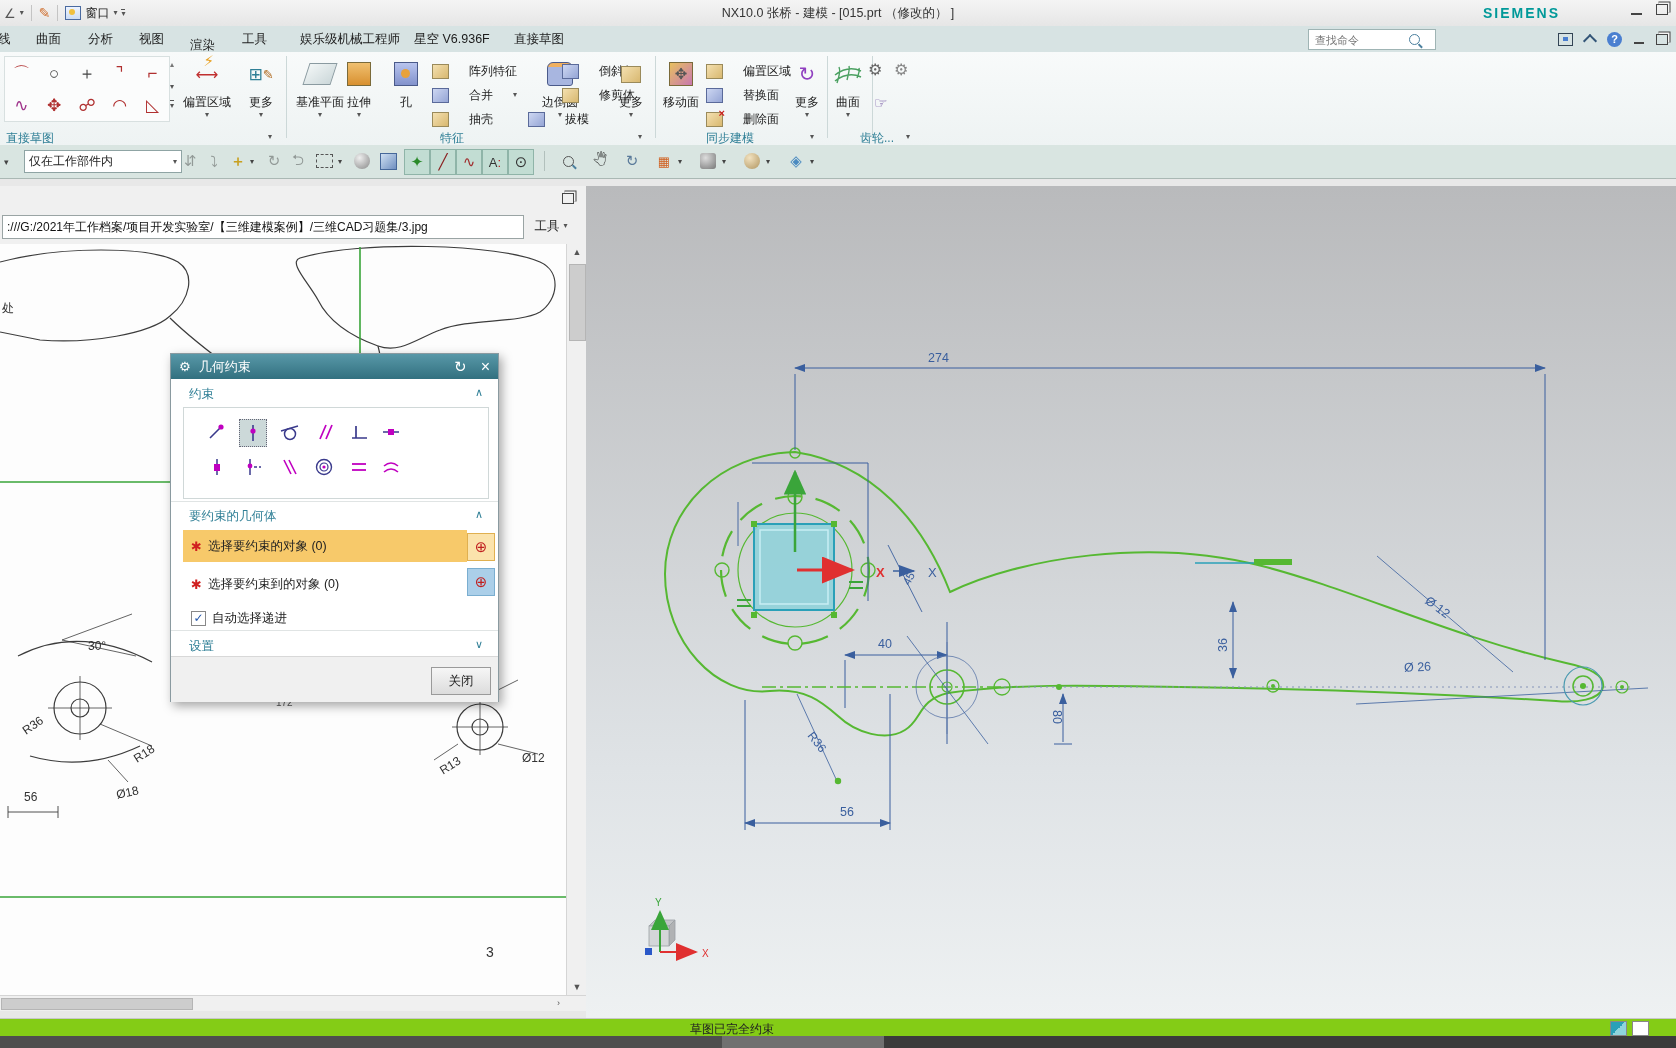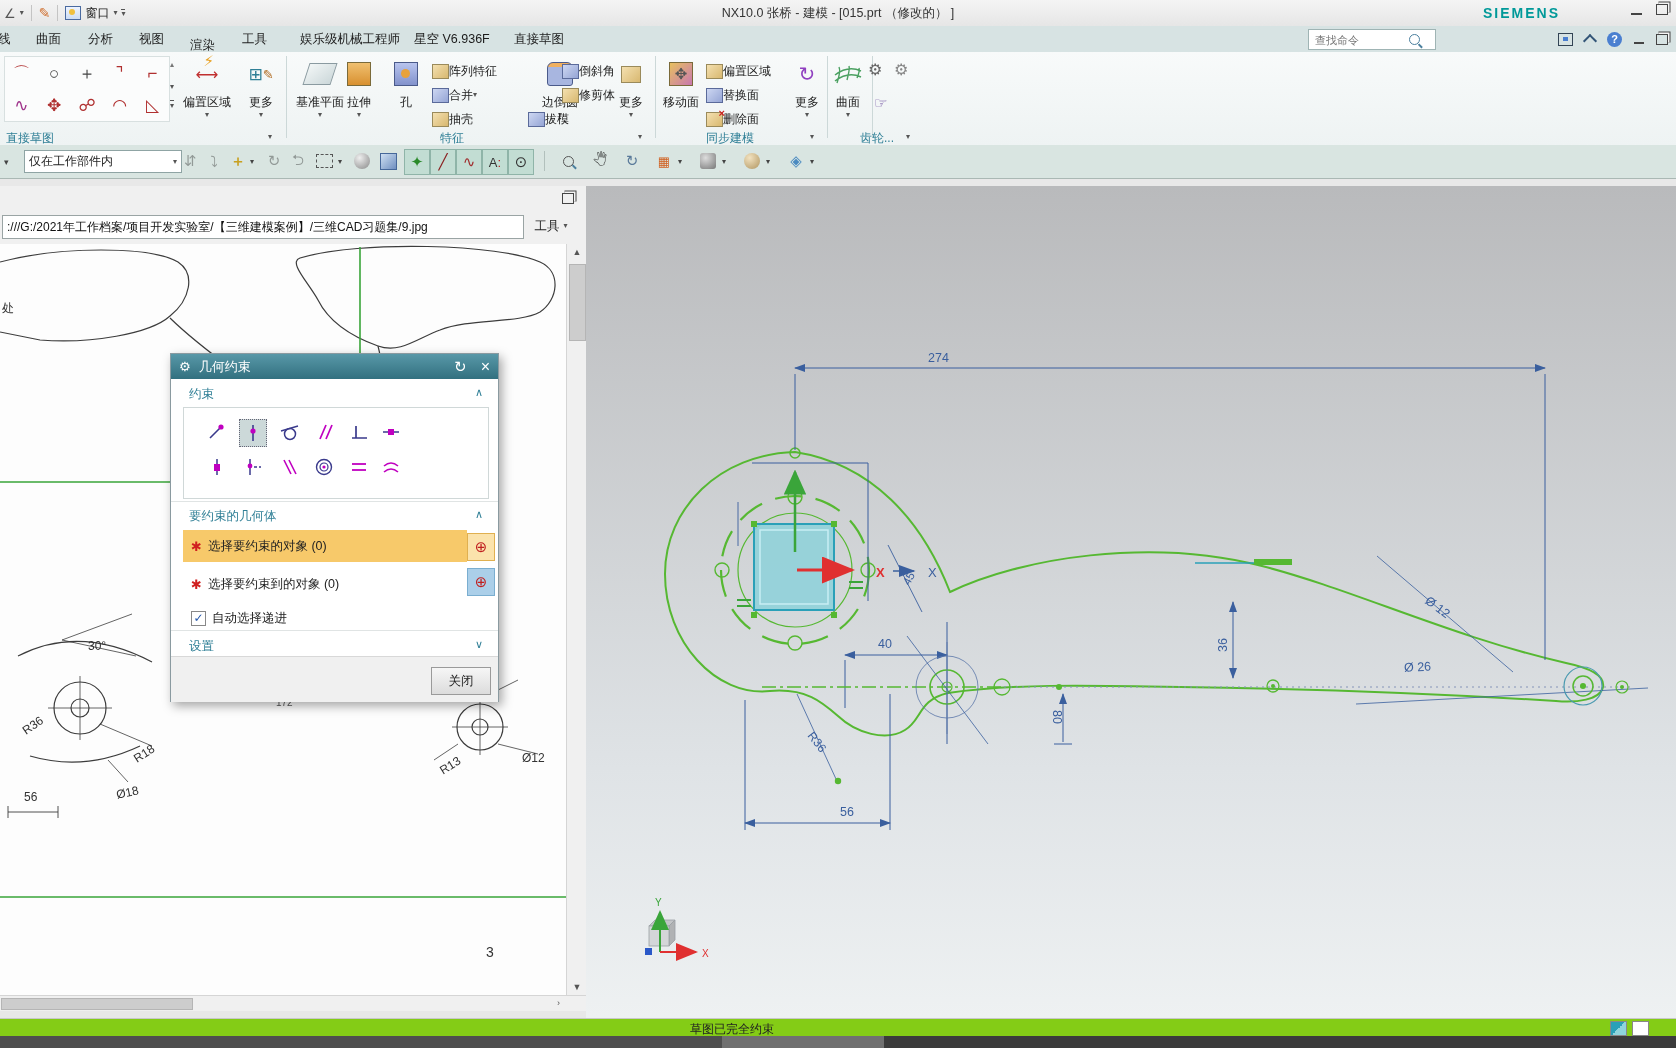--- a/index.html
+++ b/index.html
@@ -26,21 +26,21 @@
   .mwicons{position:absolute;right:8px;top:3px;display:flex;gap:12px;align-items:center;height:20px;}
   .chev{width:8px;height:8px;border-left:2px solid #357;border-top:2px solid #357;transform:rotate(45deg);margin-top:4px;}
   .helpq{width:15px;height:15px;border-radius:50%;background:#4a7fd0;color:#fff;font-size:11px;font-weight:bold;text-align:center;line-height:15px;}
   
   .ribbon{left:0;top:52px;width:1676px;height:93px;background:linear-gradient(#f8fafa,#eef3f3);border-bottom:1px solid #c6d2d2;}
   .rsep{position:absolute;top:4px;width:1px;height:82px;background:#ccd8d8;}
   .rbig{position:absolute;top:4px;width:54px;height:74px;display:flex;flex-direction:column;align-items:center;color:#222;}
   .rbig .ricon{height:36px;display:flex;align-items:center;justify-content:center;}
   .rbig .rlab{font-size:12px;margin-top:2px;white-space:nowrap;}
   .dd{font-size:8px;color:#555;line-height:8px;}
-  .rsmall{position:absolute;height:22px;display:flex;align-items:center;gap:0;font-size:12px;white-space:nowrap;}
+  .rsmall{position:absolute;height:22px;display:flex;align-items:center;gap:20px;font-size:12px;white-space:nowrap;}
   .glab{position:absolute;top:78px;font-size:12px;color:#2f7f96;white-space:nowrap;}
   .gdd{position:absolute;top:80px;font-size:8px;color:#555;}
   .sgrid{position:absolute;left:4px;top:4px;width:164px;height:64px;border:1px solid #d8e0e0;background:#fbfcfc;display:grid;grid-template-columns:repeat(5,1fr);}
   .sgrid span{display:flex;align-items:center;justify-content:center;font-size:17px;}
   .cube{width:22px;height:22px;border:1px solid #7a6a3a;background:linear-gradient(#f0c070,#d89030);}
   .cube.blue{border-color:#4a5a8a;background:linear-gradient(#b8c4ee,#8292cc);position:relative;}
   .cube.blue::after{content:"";position:absolute;left:6px;top:6px;width:9px;height:9px;border-radius:50%;background:#e8a23c;}
   .plane{width:26px;height:20px;border:1px solid #8a9aa0;background:linear-gradient(135deg,#f2f6f6,#ccd8da);transform:skewX(-18deg);}
   .rcube{width:24px;height:22px;border:1px solid #4a5a8a;border-radius:6px 6px 3px 3px;background:linear-gradient(#f0b060 18%,#a8b6e0 18%);}
   .mini{width:15px;height:13px;border:1px solid #9a8a5a;background:linear-gradient(135deg,#f4e0b0,#d8b870);flex:none;position:relative;}
@@ -348,21 +348,21 @@
         <span style="color:#4a8ac0;">◈</span>
       </div>
     <span class="abs tdd" style="left:810px;">▾</span>
   </div>
 
   <div class="abs panel">
     <div class="ptop">
       <span class="boxglyph dbl abs" style="left:562px;top:7px;"></span>
     </div>
     <div class="prow">
-      <div class="paddr">:///G:/2021年工作档案/项目开发实验室/【三维建模案例】/三维CAD习题集/9.jpg</div>
+      <div class="paddr">:///G:/2021年工作档案/项目开发实验室/【三维建模案例】/三维CAD习题集/3.jpg</div>
       <div class="ptools">
         <span>工具</span>
           <span class="dd">▾</span>
       </div>
     </div>
     <div class="pcontent">
       <svg width="566" height="751" viewBox="0 244 566 751">
         <g fill="none" stroke="#3c3c3c" stroke-width="1.2">
           <path d="M0,262 C60,246 150,246 178,262 C196,274 190,300 170,316 C150,334 90,344 40,340 L0,332"></path>
           <path d="M300,258 C360,240 500,244 540,262 C562,272 558,300 540,312 C518,324 470,318 440,330 C418,338 400,354 378,346 C350,336 328,320 318,300 C308,282 288,262 300,258 Z"></path>

